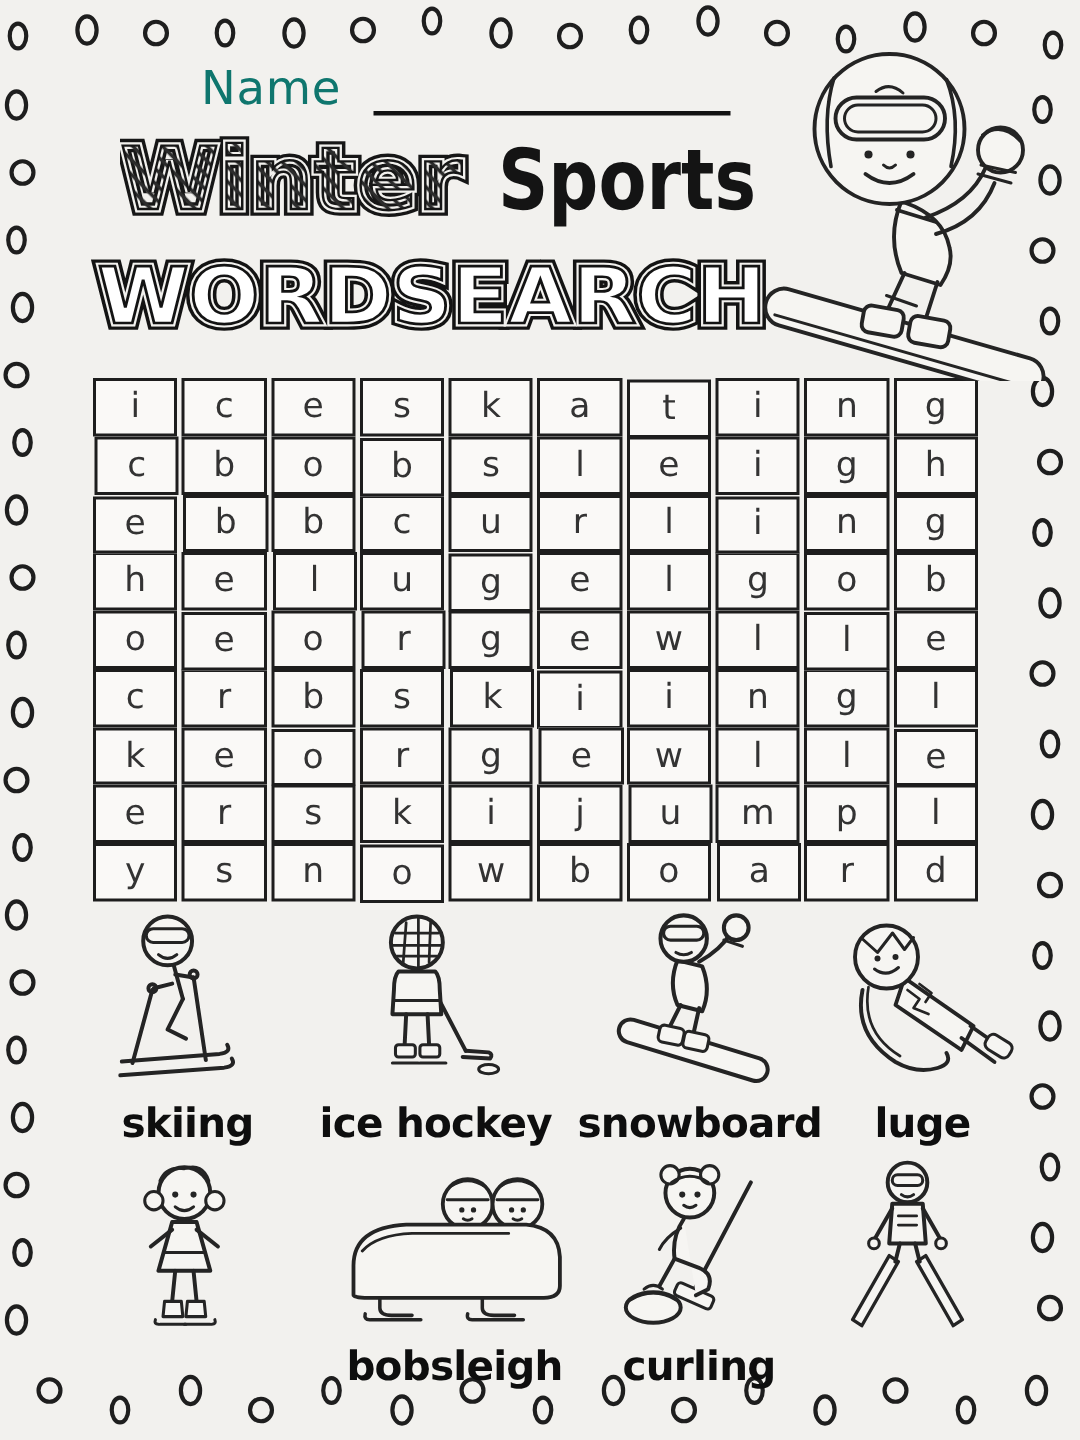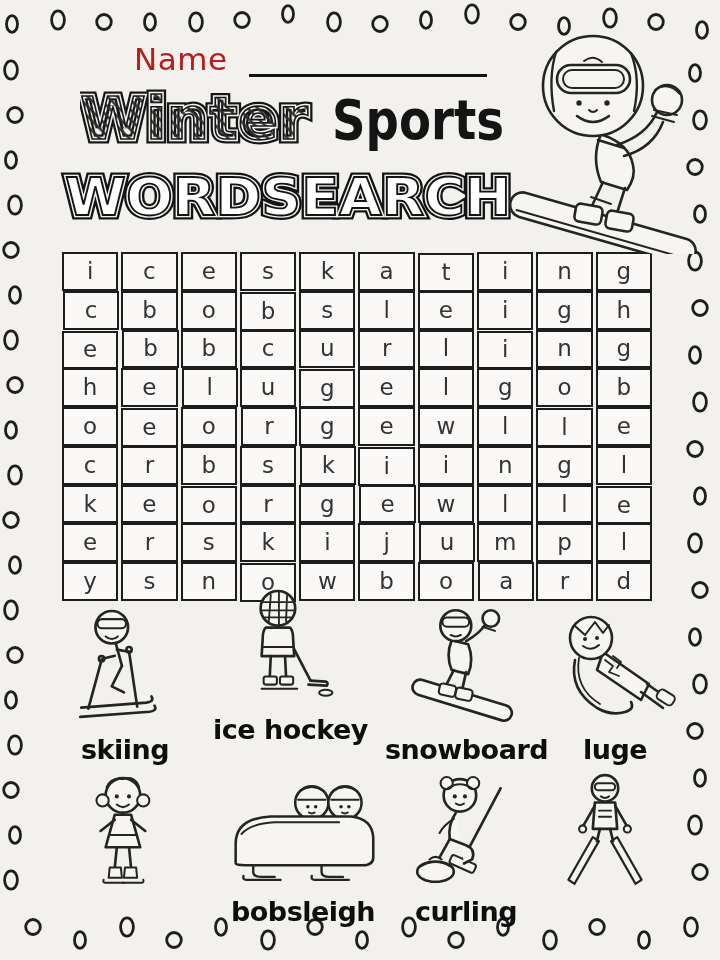--- a/index.html
+++ b/index.html
@@ -9,21 +9,21 @@
     font-family:"DejaVu Sans","Liberation Sans",sans-serif;
     color:#1c1c1c;
   }
   svg text{ font-family:"DejaVu Sans","Liberation Sans",sans-serif; }
 
   
   .deco{ position:absolute; left:0; top:0; width:720px; height:960px; z-index:1; }
 
   
   .name-row{ position:absolute; left:134px; top:40px; z-index:3; display:flex; align-items:flex-end; }
-  .name-label{ font-size:31px; font-weight:400; color:#b91c1c; letter-spacing:0.5px; }
+  .name-label{ font-size:31px; font-weight:400; color:#0f766e; letter-spacing:0.5px; }
   .name-line{ display:inline-block; width:238px; border-bottom:3px solid #121212; margin-left:22px; height:34px; }
 
   .title-svg{ position:absolute; left:80px; top:84px; z-index:3; }
   .subtitle-svg{ position:absolute; left:60px; top:166px; z-index:3; }
   .snowboarder{ position:absolute; left:505px; top:16px; z-index:4; }
 
   
   .wordsearch-grid{
     position:absolute; left:62px; top:252px; width:590px; height:349px; z-index:3;
     display:grid; grid-template-columns:repeat(10,1fr); grid-auto-rows:1fr;
@@ -289,21 +289,21 @@
         <path d="M12 99 L76 94 Q84 93 81 88"></path>
         <path d="M11 108 L79 103 Q87 102 84 97"></path>
         <circle class="fillw" cx="42" cy="20" r="16"></circle>
         <rect class="fillw" x="28" y="12" width="28" height="9" rx="4.5" stroke-width="2"></rect>
         <path d="M36 29 Q42 34 48 29" stroke-width="2"></path>
       </g>
     </svg>
     <figcaption>skiing</figcaption>
   </figure>
 
-  <figure class="word-item" style="left:213px; top:586px; width:140px;text-align:right;">
+  <figure class="word-item" style="left:213px; top:606px; width:140px;text-align:right;">
     <svg width="112" height="126" viewBox="0 0 110 122">
       <g class="art">
         <path d="M58 46 L82 92"></path>
         <path d="M82 92 L97 93 Q100 94 98 97 L80 96"></path>
         <ellipse class="fillw" cx="97" cy="104" rx="6.5" ry="3" stroke-width="2"></ellipse>
         <path class="fillw" d="M38 40 Q35 43 35 52 L34 68 L66 68 L65 52 Q65 43 62 40 Z"></path>
         <path d="M35 59 L65 59" stroke-width="2"></path>
         <path d="M43 68 L42 88"></path>
           <path d="M57 68 L58 88"></path>
         <rect class="fillw" x="36" y="88" width="13" height="8" rx="2" stroke-width="2"></rect>

